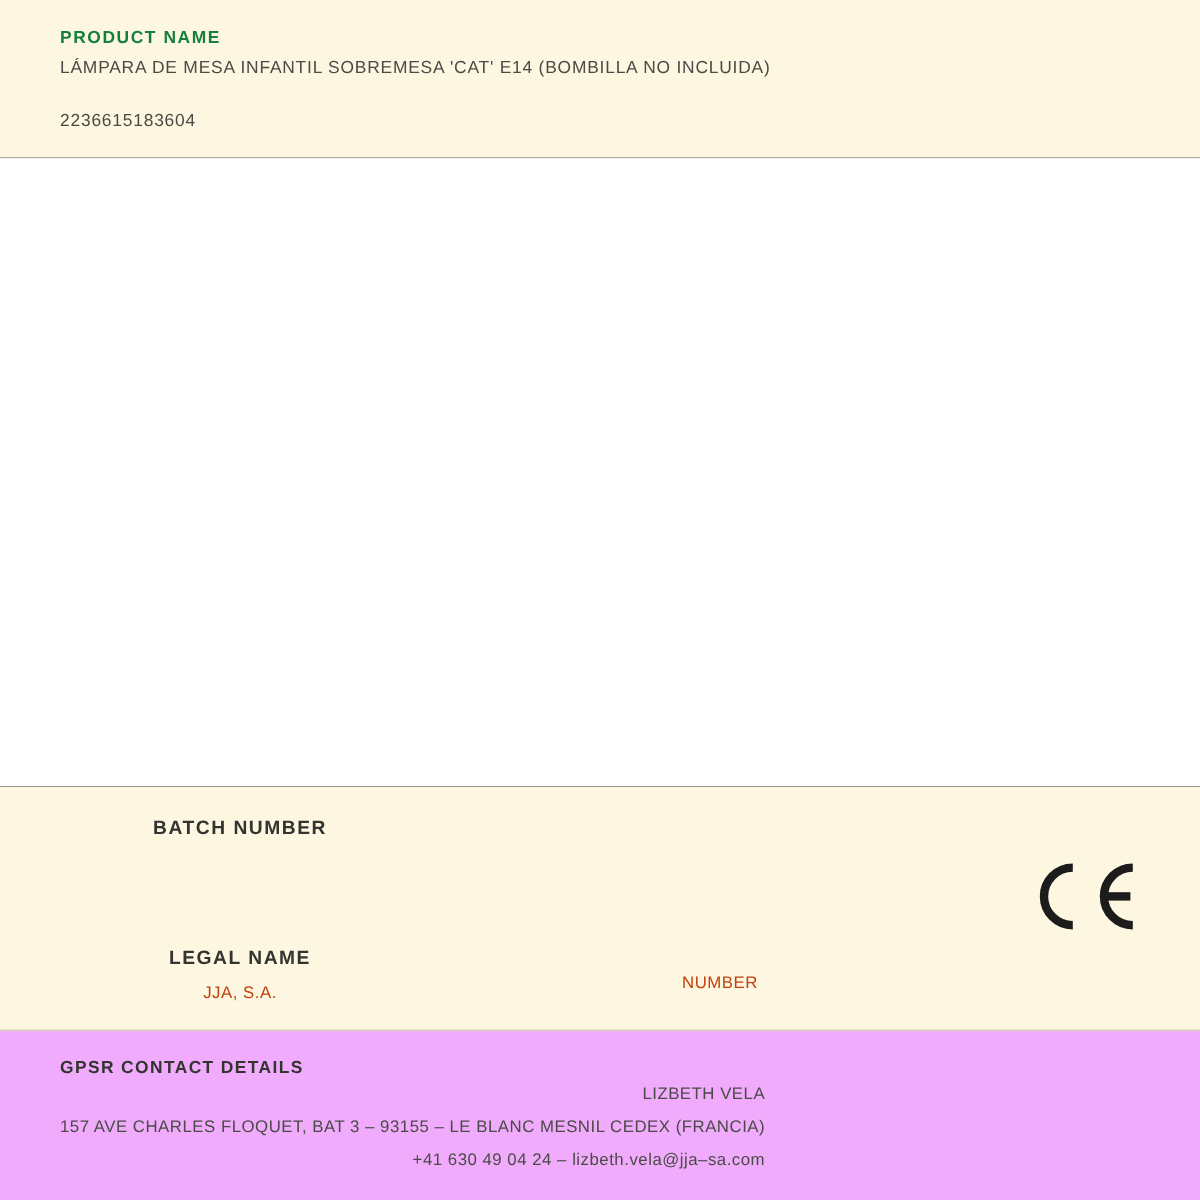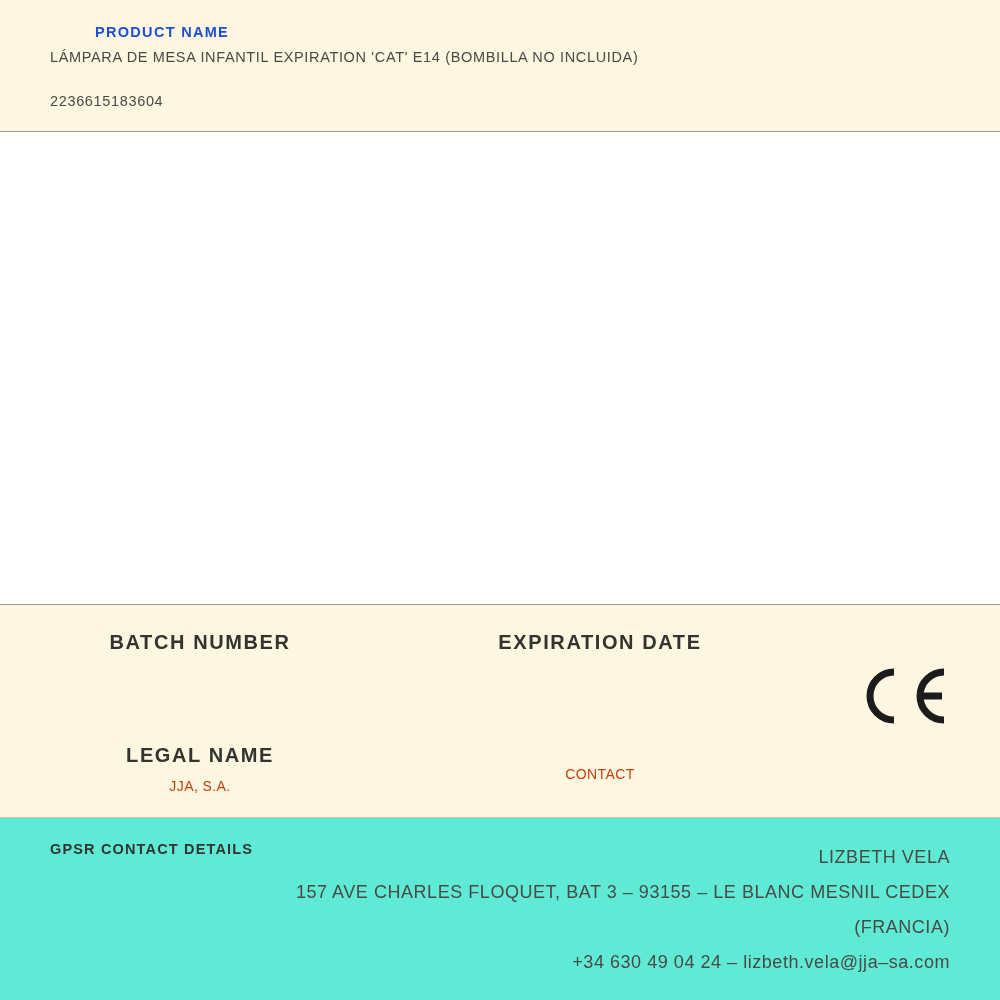--- a/index.html
+++ b/index.html
@@ -32,24 +32,23 @@
   .field {
     padding: 0 50px;
   }
   .field + .field {
     margin-top: 28px;
   }
   .field-label {
     font-size: 14.5px;
     font-weight: 700;
     letter-spacing: 0.09em;
-    color: #1d4ed8;
+    color: #15803d;
     text-transform: uppercase;
     margin-bottom: 9px;
-    margin-left: 45px;
   }
   .field-value {
     font-size: 14.5px;
     letter-spacing: 0.045em;
     color: #4a4a46;
   }
 
   
   .middle-blank {
     flex: 1 1 auto;
@@ -69,21 +68,21 @@
     width: 100%;
   }
   .info-cell {
     flex: 0 0 40%;
     text-align: center;
   }
   .info-cell.spacer {
     flex: 1 1 auto;
   }
   .info-label {
-    font-size: 20px;
+    font-size: 16px;
     font-weight: 700;
     letter-spacing: 0.08em;
     color: #333330;
     text-transform: uppercase;
   }
   .info-value {
     font-size: 14px;
     letter-spacing: 0.03em;
     color: #c2410c;
     margin-top: 11px;
@@ -99,99 +98,96 @@
     top: 60px;
     width: 90px;
     height: 62px;
   }
   .ce-mark svg {
     display: block;
   }
 
   
   .footer-block {
-    background: #5eead4;
+    background: #f0abfc;
     padding: 22px 50px 20px 50px;
     display: flex;
     align-items: flex-start;
     justify-content: space-between;
+    flex-direction: column;
   }
   .footer-title {
     font-size: 14.5px;
     font-weight: 700;
     letter-spacing: 0.08em;
     color: #333330;
     text-transform: uppercase;
     white-space: nowrap;
     padding-top: 1px;
   }
   .footer-right {
     text-align: right;
-    font-size: 18px;
+    font-size: 14px;
     letter-spacing: 0.03em;
     color: #4a4a46;
     line-height: 1.95;
   }
   .footer-right .line {
     display: block;
   }
 </style>
 </head>
 <body>
 
 <div class="sheet">
 
   <div class="top-block">
     <div class="field">
       <div class="field-label">PRODUCT NAME</div>
-      <div class="field-value">LÁMPARA DE MESA INFANTIL EXPIRATION 'CAT' E14 (BOMBILLA NO INCLUIDA)</div>
+      <div class="field-value">LÁMPARA DE MESA INFANTIL SOBREMESA 'CAT' E14 (BOMBILLA NO INCLUIDA)</div>
     </div>
     <div class="field">
       <div class="field-value">2236615183604</div>
     </div>
   </div>
 
   <div class="middle-blank"></div>
 
   <div class="info-block">
 
     <div class="info-row first">
       <div class="info-cell">
         <div class="info-label">BATCH NUMBER</div>
         <div class="info-value"></div>
       </div>
-      <div class="info-cell">
-        <div class="info-label">EXPIRATION DATE</div>
-        <div class="info-value"></div>
-      </div>
       <div class="info-cell spacer"></div>
     </div>
 
     <div class="info-row second">
       <div class="info-cell">
         <div class="info-label">LEGAL NAME</div>
         <div class="info-value">JJA, S.A.</div>
       </div>
       <div class="info-cell">
-        <div class="info-value">CONTACT</div>
+        <div class="info-value">NUMBER</div>
       </div>
       <div class="info-cell spacer"></div>
     </div>
 
     <div class="ce-mark">
       <svg width="90" height="62" viewBox="0 0 90 62" aria-hidden="true">
         <path d="M36 7 A24 24 0 1 0 36 55" fill="none" stroke="#1c1c1c" stroke-width="7"></path>
         <path d="M86 7 A24 24 0 1 0 86 55" fill="none" stroke="#1c1c1c" stroke-width="7"></path>
         <rect x="62" y="27.5" width="22" height="7" fill="#1c1c1c"></rect>
       </svg>
     </div>
   </div>
 
   <div class="footer-block">
     <div class="footer-title">GPSR CONTACT DETAILS</div>
     <div class="footer-right">
       <span class="line">LIZBETH VELA</span>
       <span class="line">157 AVE CHARLES FLOQUET, BAT 3 – 93155 – LE BLANC MESNIL CEDEX (FRANCIA)</span>
-      <span class="line">+34 630 49 04 24 – lizbeth.vela@jja–sa.com</span>
+      <span class="line">+41 630 49 04 24 – lizbeth.vela@jja–sa.com</span>
     </div>
   </div>
 
 </div>
 
 </body></html>

